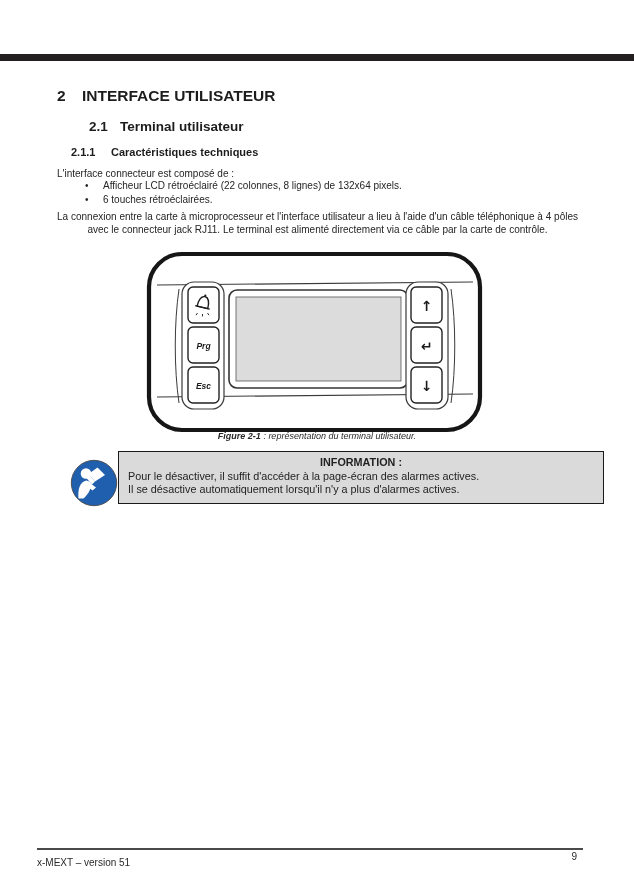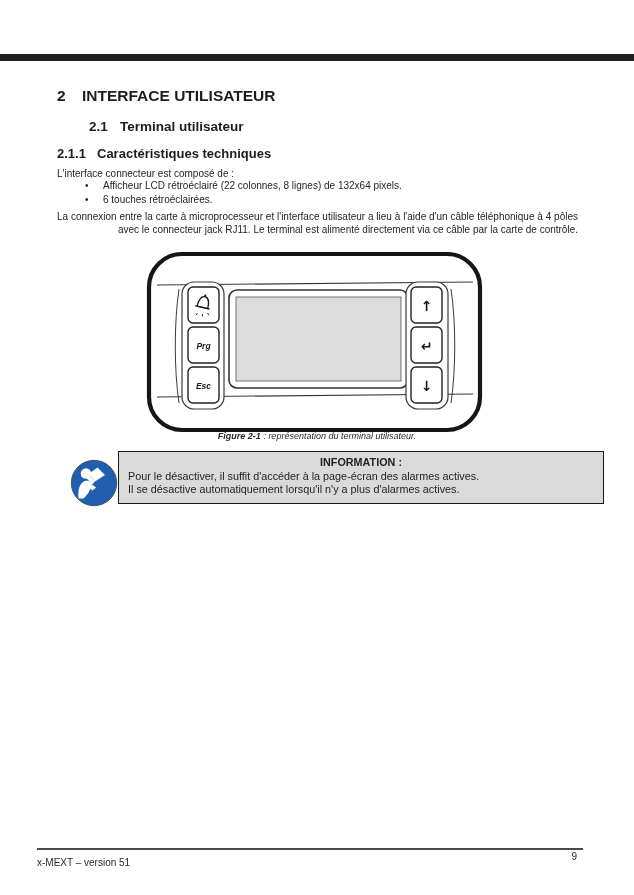--- a/index.html
+++ b/index.html
@@ -34,39 +34,39 @@
   .h2 {
     position: absolute;
     top: 119px; left: 57px;
     font-size: 13.5px; font-weight: bold; color: #1c1c1c;
     white-space: nowrap;
   }
   .h2 .num { display: inline-block; width: 31px; margin-left: 32px; }
 
   .h3 {
     position: absolute;
-    top: 146px; left: 57px;
-    font-size: 13px; font-weight: bold; color: #1c1c1c;
+    top: 146px; left: 71px;
+    font-size: 11px; font-weight: bold; color: #1c1c1c;
     white-space: nowrap;
   }
   .h3 .num { display: inline-block; width: 40px; }
 
   .body-text { font-size: 10px; line-height: 13px; color: #252525; }
 
   .intro { position: absolute; top: 167px; left: 57px; }
 
   .bullets { position: absolute; top: 179px; left: 85px; list-style: none; }
   .bullets li { display: flex; line-height: 13.5px; }
   .bullets .dot { width: 18px; font-size: 10px; }
 
   .para {
     position: absolute; top: 210px; left: 57px; width: 521px;
   }
   .para .l1 { text-align: justify; text-align-last: justify; }
-  .para .l2 { text-align: right; }
+  .para .l2 { text-align: center; }
 
   .terminal-figure { position: absolute; top: 251px; left: 145px; }
 
   .fig-caption {
     position: absolute; top: 431px; left: 0; width: 634px;
     text-align: center; font-size: 9px; font-style: italic; color: #2a2a2a;
   }
   .fig-caption .fig-label { font-weight: bold; }
 
   .info-icon { position: absolute; top: 459px; left: 70px; width: 48px; height: 48px; }

